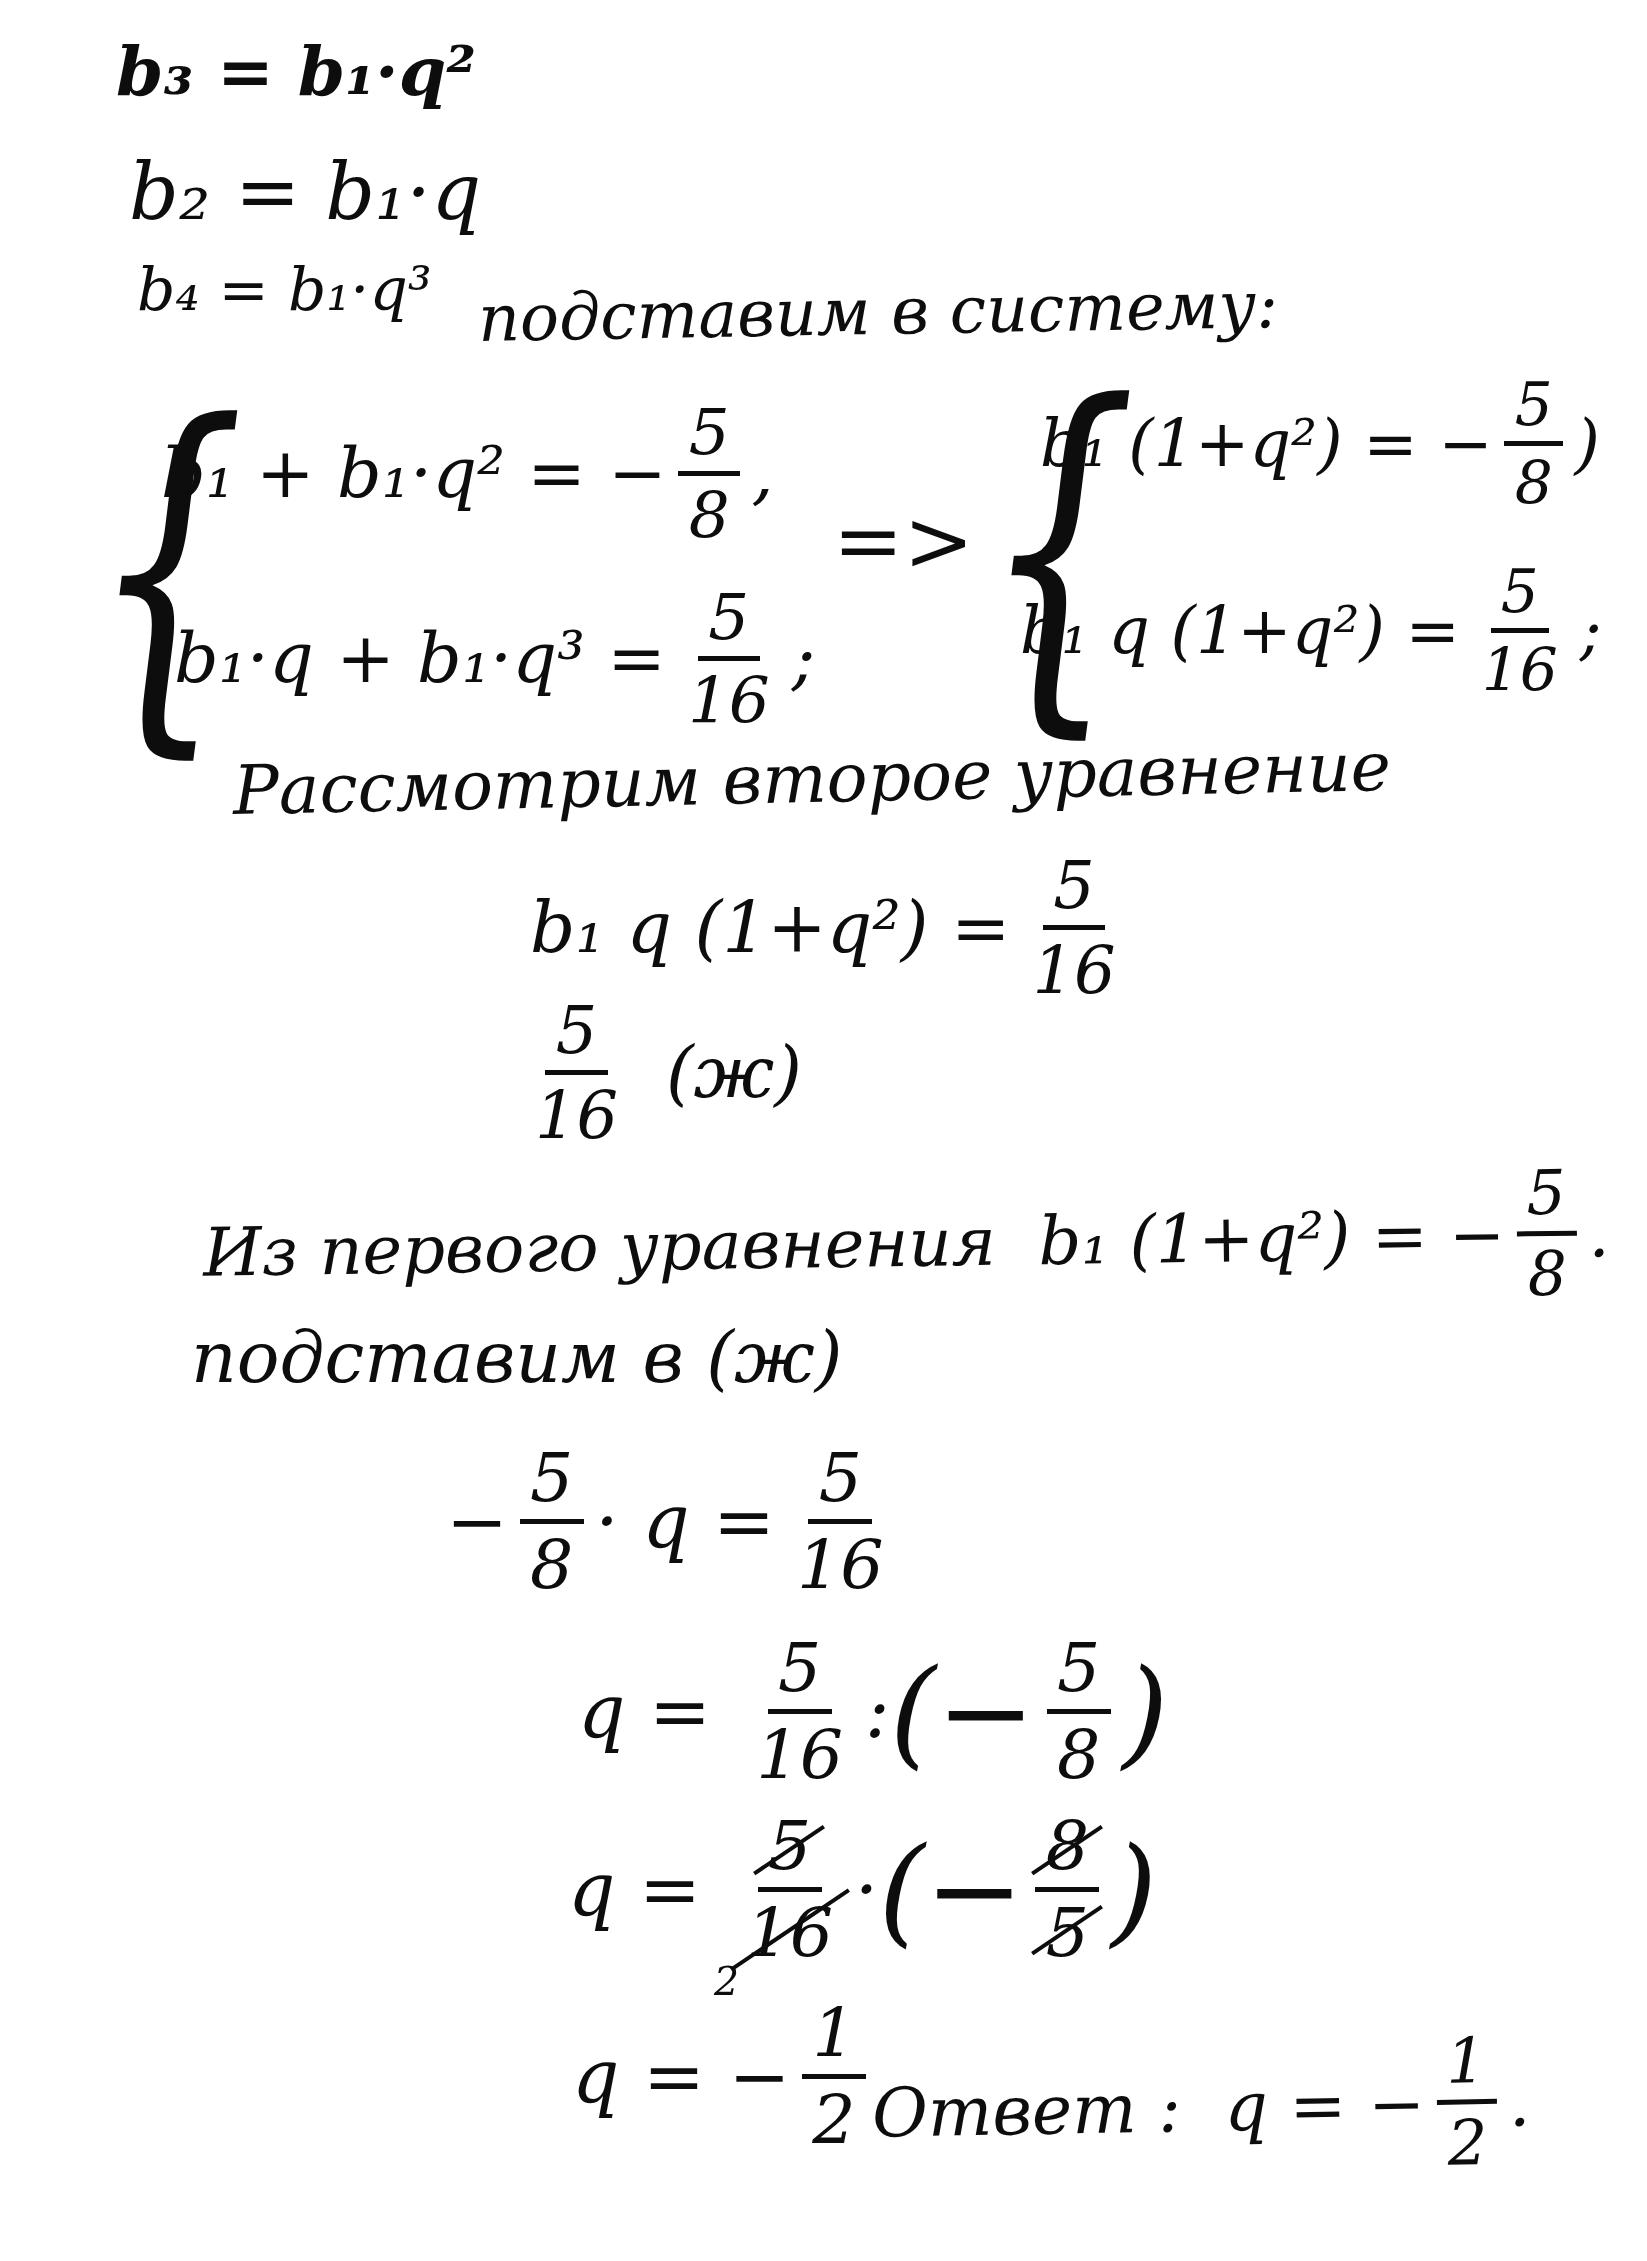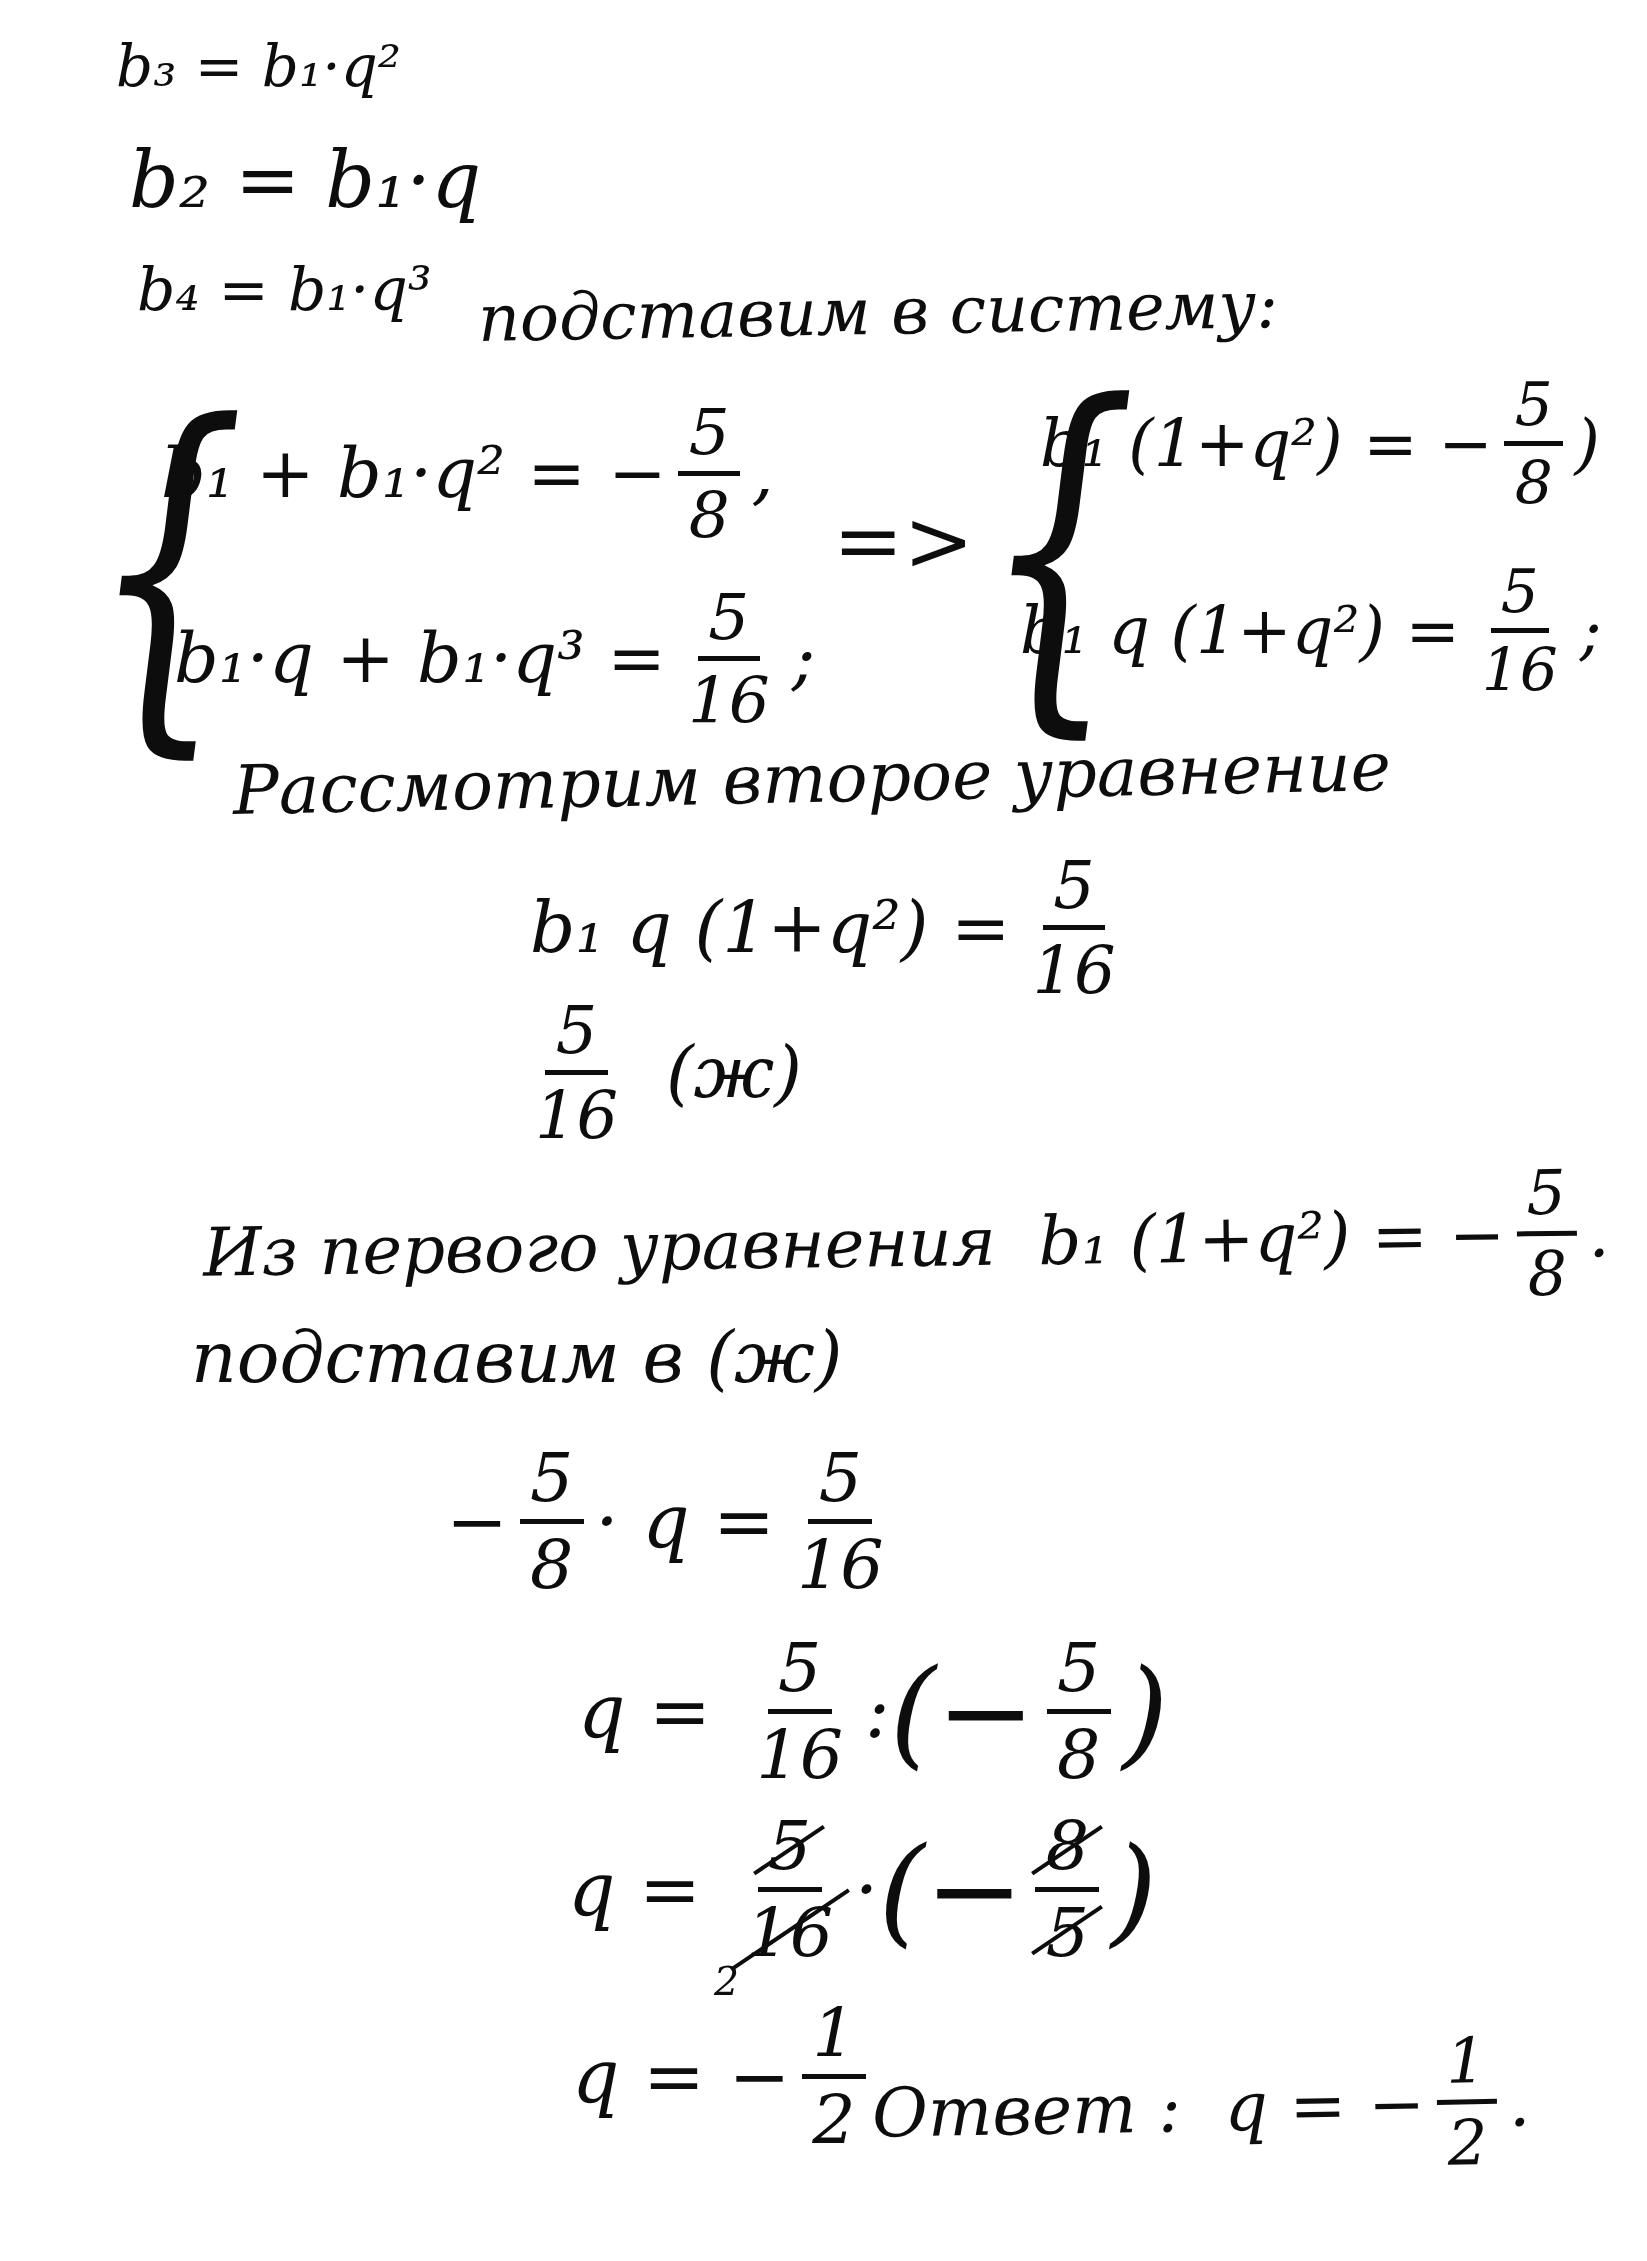--- a/index.html
+++ b/index.html
@@ -21,24 +21,24 @@
             border-top:4.5px solid currentColor;transform:rotate(-34deg);}
   .below{position:absolute;left:-22px;bottom:-34px;font-size:0.58em;}
   .mark{margin-left:26px;}
   .words{font-style:italic;}
 </style>
 </head>
 <body>
 
 <div id="page">
 
-  <div class="row" style="left:116px;top:36px;font-size:58px;">
+  <div class="row" style="left:116px;top:36px;font-size:68px;font-weight:bold;">
     <span class="t">b₃ = b₁·q²</span>
   </div>
-  <div class="row" style="left:129px;top:140px;font-size:78px;">
+  <div class="row" style="left:129px;top:152px;font-size:78px;">
     <span class="t">b₂ = b₁·q</span>
   </div>
   <div class="row" style="left:137px;top:258px;font-size:60px;">
     <span class="t">b₄ = b₁·q³</span>
   </div>
   <div class="row" style="left:478px;top:278px;font-size:65px;transform:rotate(-1deg);">
     <span class="t words">подставим в систему:</span>
   </div>
 
   <div class="brace" style="left:90px;top:378px;font-size:245px;transform:scaleY(1.55);transform-origin:top;">{</div>

